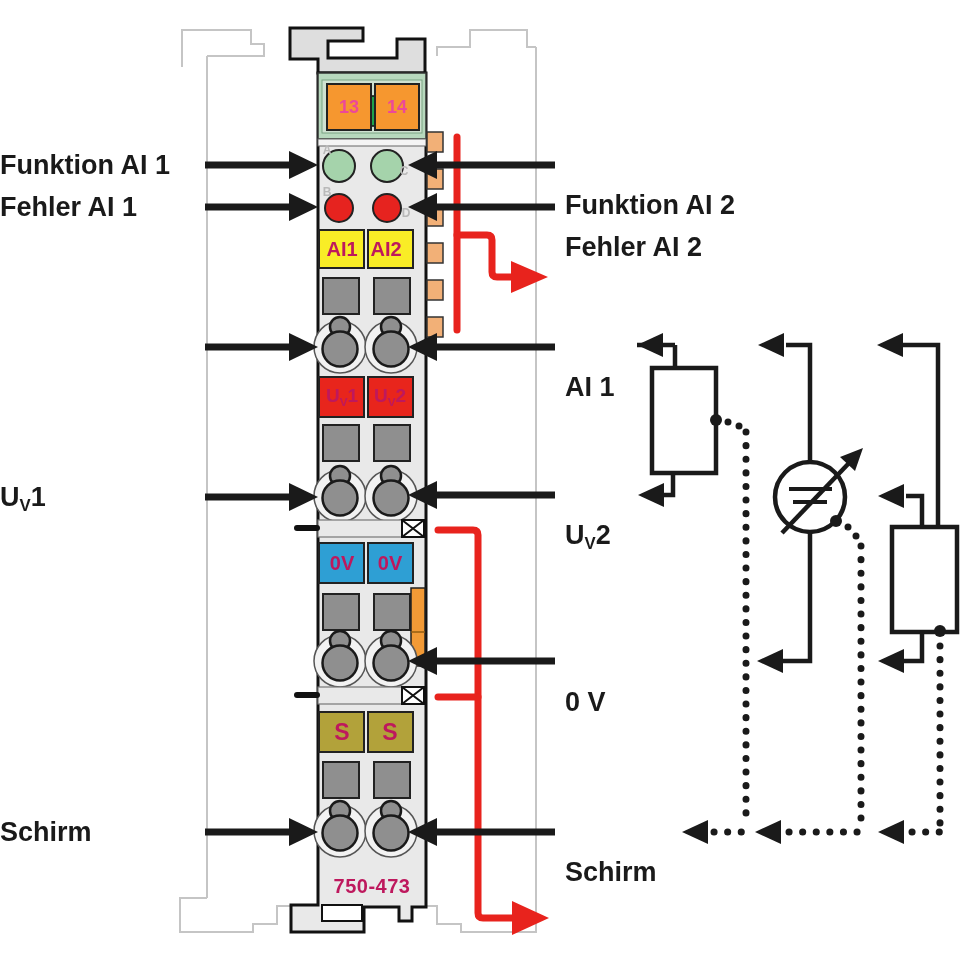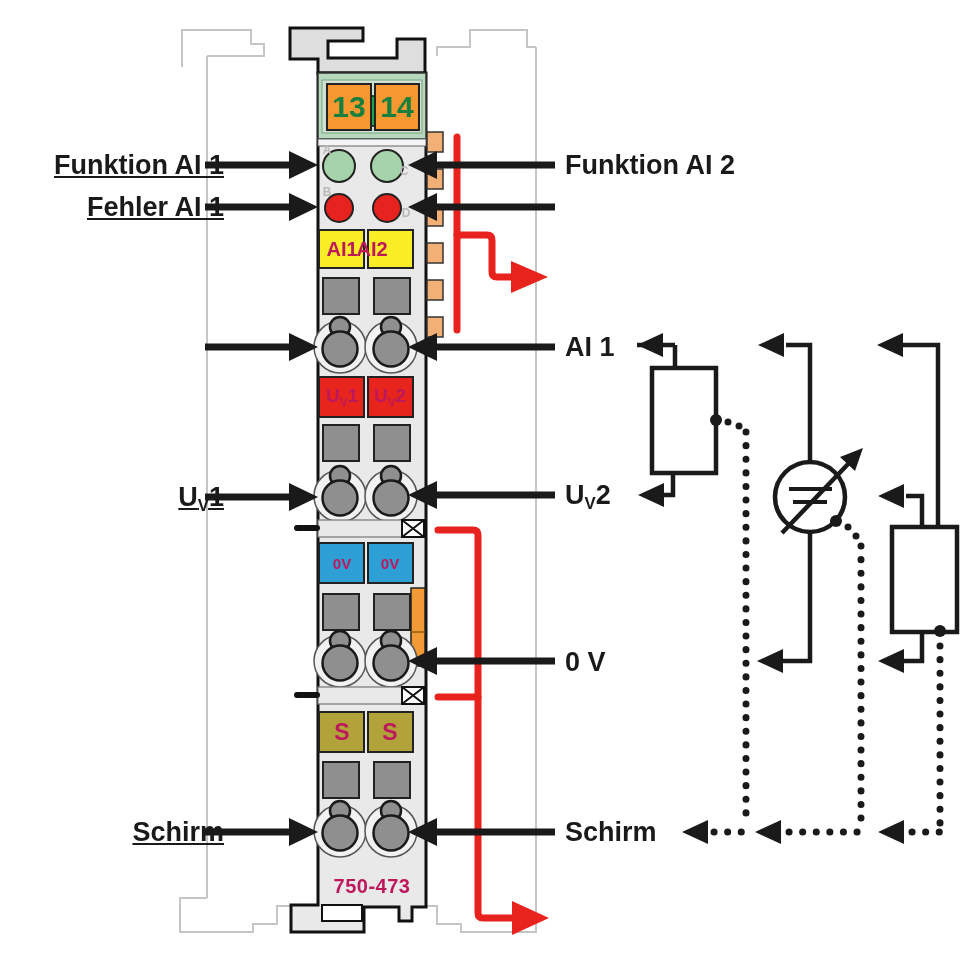--- a/index.html
+++ b/index.html
@@ -1,29 +1,29 @@
 <!DOCTYPE html>
 <html><head>
 <meta charset="utf-8">
 <style>
   html,body{margin:0;padding:0;background:#fff;}
   #canvas{position:relative;width:964px;height:964px;background:#ffffff;overflow:hidden;
           font-family:"Liberation Sans",sans-serif;}
   #diagram-svg{position:absolute;left:0;top:0;}
   .callout{position:absolute;font-weight:bold;font-size:27px;line-height:32px;color:#1a1a1a;
            white-space:nowrap;}
-  .callout-left{left:0;width:224px;text-align:right;text-decoration:underline;}
-  .callout-right{left:565px;text-align:left;}
+  .callout-left{left:0;width:224px;}
+  .callout-right{left:565px;text-align:left;margin-top:40px;}
   .callout sub,.mlabel sub{font-size:62%;vertical-align:-0.28em;font-weight:bold;}
   .mlabel{position:absolute;transform:translate(-50%,-50%);font-weight:bold;color:#be185d;
           white-space:nowrap;line-height:1;}
-  .t-supply{font-size:30px;color:#15803d;}
+  .t-supply{font-size:18px;color:#ec4899;}
   .t-ai{font-size:20px;}
   .t-uv{font-size:19px;}
-  .t-0v{font-size:15px;}
+  .t-0v{font-size:20px;}
   .t-s{font-size:23px;}
   .t-part{font-size:20px;letter-spacing:0.5px;}
   .t-led{font-size:12px;color:#b9b9b9;}
 </style>
 </head>
 <body>
 
 <div id="canvas">
 
 <svg id="diagram-svg" width="964" height="964" viewBox="0 0 964 964" xmlns="http://www.w3.org/2000/svg">
@@ -236,35 +236,36 @@
     <polygon points="878,832 904,820 904,844"></polygon>
   </g>
 </svg>
 
   <div class="callout callout-left" style="top:149px">Funktion AI 1</div>
   <div class="callout callout-left" style="top:191px">Fehler AI 1</div>
   <div class="callout callout-left" style="top:481px"><span>U</span><sub>V</sub><span>1</span></div>
   <div class="callout callout-left" style="top:816px">Schirm</div>
 
   <div class="callout callout-right" style="top:149px">Funktion AI 2</div>
+  <div class="callout callout-right" style="top:191px">Fehler AI 2</div>
   <div class="callout callout-right" style="top:331px">AI 1</div>
   <div class="callout callout-right" style="top:479px"><span>U</span><sub>V</sub><span>2</span></div>
   <div class="callout callout-right" style="top:646px">0 V</div>
   <div class="callout callout-right" style="top:816px">Schirm</div>
 
   <div class="mlabel t-supply" style="left:349px;top:107px">13</div>
   <div class="mlabel t-supply" style="left:397px;top:107px">14</div>
 
   <div class="mlabel t-led" style="left:327px;top:150px">A</div>
   <div class="mlabel t-led" style="left:327px;top:192px">B</div>
   <div class="mlabel t-led" style="left:404px;top:171px">C</div>
   <div class="mlabel t-led" style="left:406px;top:213px">D</div>
 
   <div class="mlabel t-ai" style="left:342px;top:249px">AI1</div>
-  <div class="mlabel t-ai" style="left:372px;top:249px">AI2</div>
+  <div class="mlabel t-ai" style="left:386px;top:249px">AI2</div>
 
   <div class="mlabel t-uv" style="left:342px;top:397px"><span>U</span><sub>V</sub><span>1</span></div>
   <div class="mlabel t-uv" style="left:390px;top:397px"><span>U</span><sub>V</sub><span>2</span></div>
 
   <div class="mlabel t-0v" style="left:342px;top:563px">0V</div>
   <div class="mlabel t-0v" style="left:390px;top:563px">0V</div>
 
   <div class="mlabel t-s" style="left:342px;top:732px">S</div>
   <div class="mlabel t-s" style="left:390px;top:732px">S</div>
 

